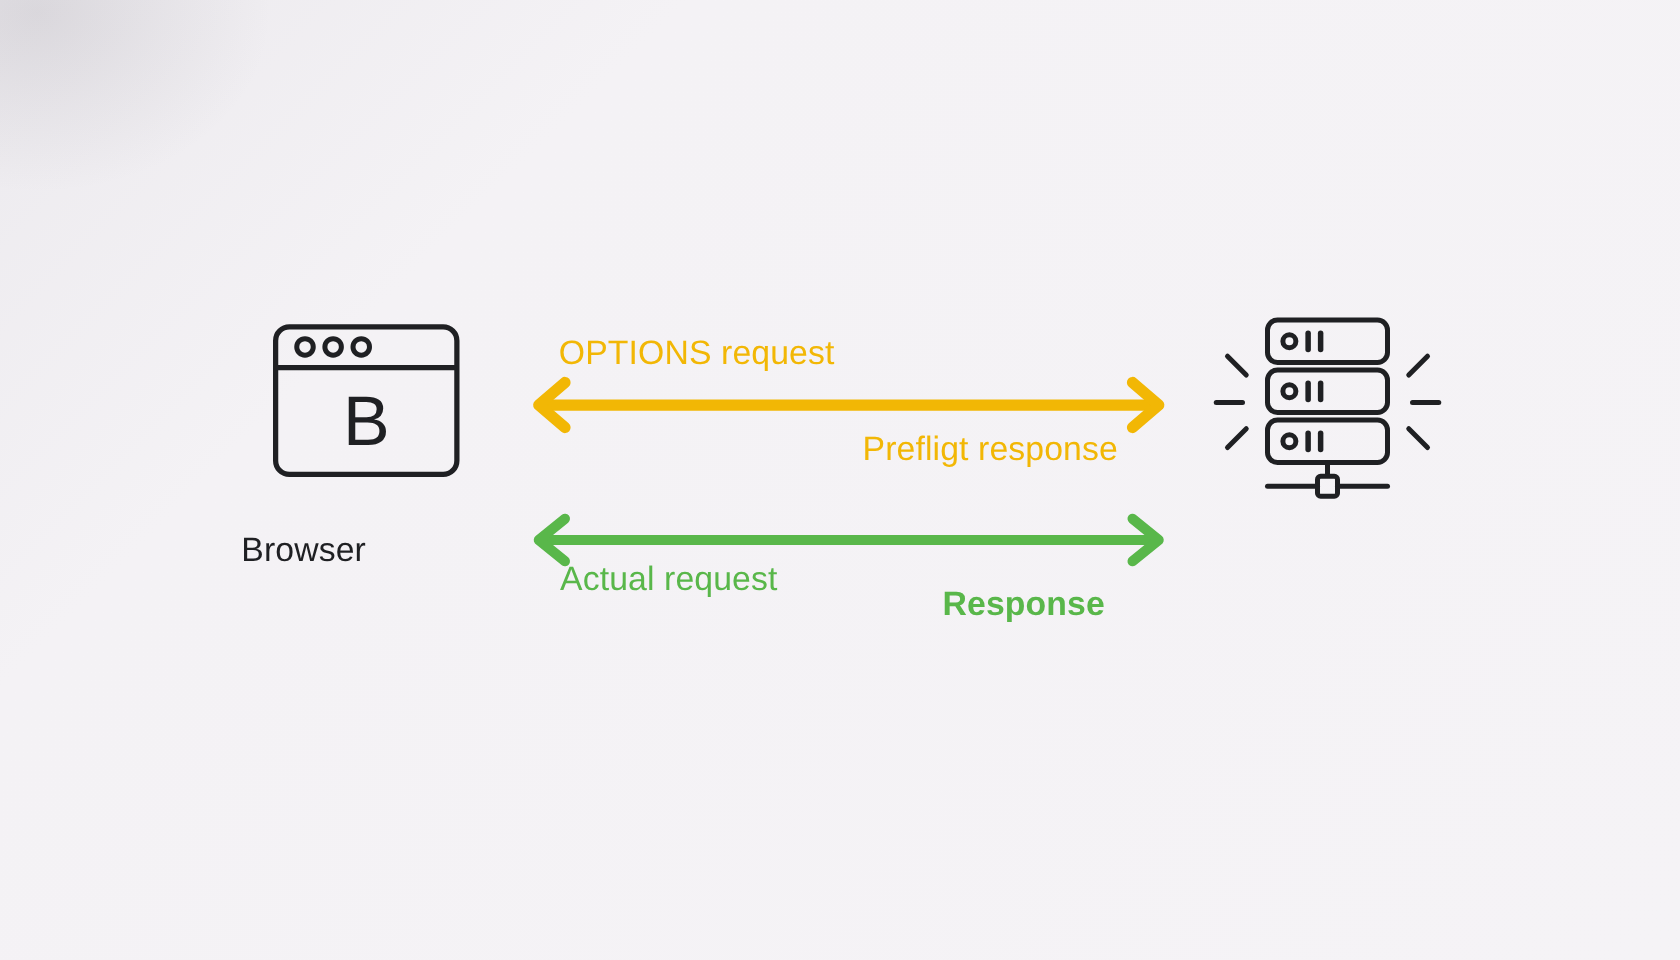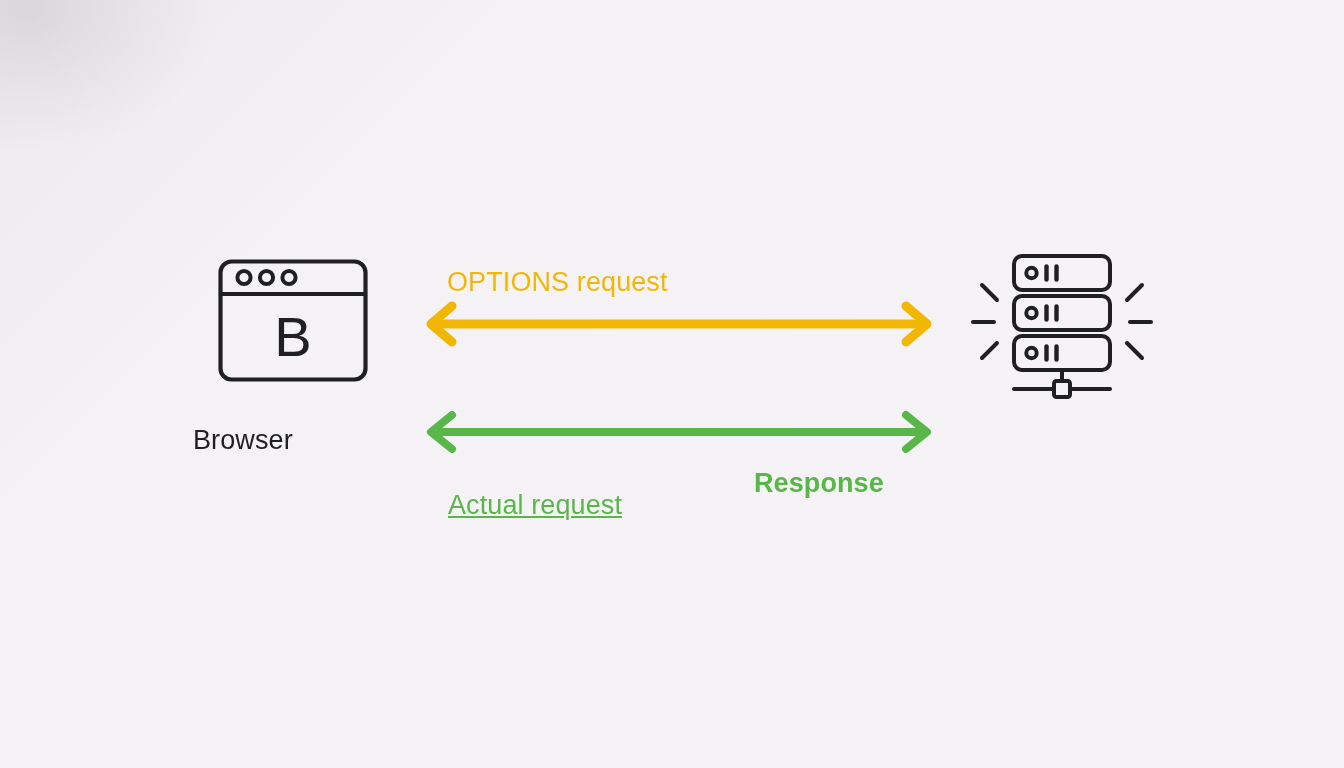--- a/index.html
+++ b/index.html
@@ -77,21 +77,21 @@
     position: absolute;
     white-space: nowrap;
     font-size: 27px;
     letter-spacing: 0.1px;
   }
   .label-yellow { color: #f2b705; }
   .label-green  { color: #59b74a; }
 
   #options-request-label   { left: 447px; top: 267px; }
   #preflight-response-label{ left: 690px; top: 344px; }
-  #actual-request-label    { left: 448px; top: 490px; text-decoration: underline; }
+  #actual-request-label    { left: 448px; top: 448px; }
   #response-label          { left: 754px; top: 468px; font-weight: bold; }
 </style>
 </head>
 <body>
 
 <div id="diagram-root">
 
   <div class="abs" id="browser-icon">
     <svg width="150" height="123" viewBox="0 0 150 123" fill="none" xmlns="http://www.w3.org/2000/svg">
       <rect x="2.5" y="2.5" width="145" height="118" rx="11" ry="11" stroke="#1f2023" stroke-width="4.2" fill="none"></rect>
@@ -140,20 +140,21 @@
   </div>
 
   <div class="abs" id="preflight-arrow-wrap">
     <svg class="arrow-svg" width="522" height="42" viewBox="0 0 522 42" fill="none" xmlns="http://www.w3.org/2000/svg">
       <line x1="14" y1="21" x2="508" y2="21" stroke="#f2b705" stroke-width="9"></line>
       <path d="M 34 3 L 13 21 L 34 39" stroke="#f2b705" stroke-width="9" stroke-linecap="round" stroke-linejoin="round" fill="none"></path>
       <path d="M 488 3 L 509 21 L 488 39" stroke="#f2b705" stroke-width="9" stroke-linecap="round" stroke-linejoin="round" fill="none"></path>
     </svg>
   </div>
   <div class="arrow-label label-yellow" id="options-request-label">OPTIONS request</div>
+  <div class="arrow-label label-yellow" id="preflight-response-label">Prefligt response</div>
 
   <div class="abs" id="actual-arrow-wrap">
     <svg class="arrow-svg" width="522" height="42" viewBox="0 0 522 42" fill="none" xmlns="http://www.w3.org/2000/svg">
       <line x1="14" y1="21" x2="508" y2="21" stroke="#59b74a" stroke-width="8"></line>
       <path d="M 34 4 L 13 21 L 34 38" stroke="#59b74a" stroke-width="8" stroke-linecap="round" stroke-linejoin="round" fill="none"></path>
       <path d="M 488 4 L 509 21 L 488 38" stroke="#59b74a" stroke-width="8" stroke-linecap="round" stroke-linejoin="round" fill="none"></path>
     </svg>
   </div>
   <div class="arrow-label label-green" id="actual-request-label">Actual request</div>
   <div class="arrow-label label-green" id="response-label">Response</div>

